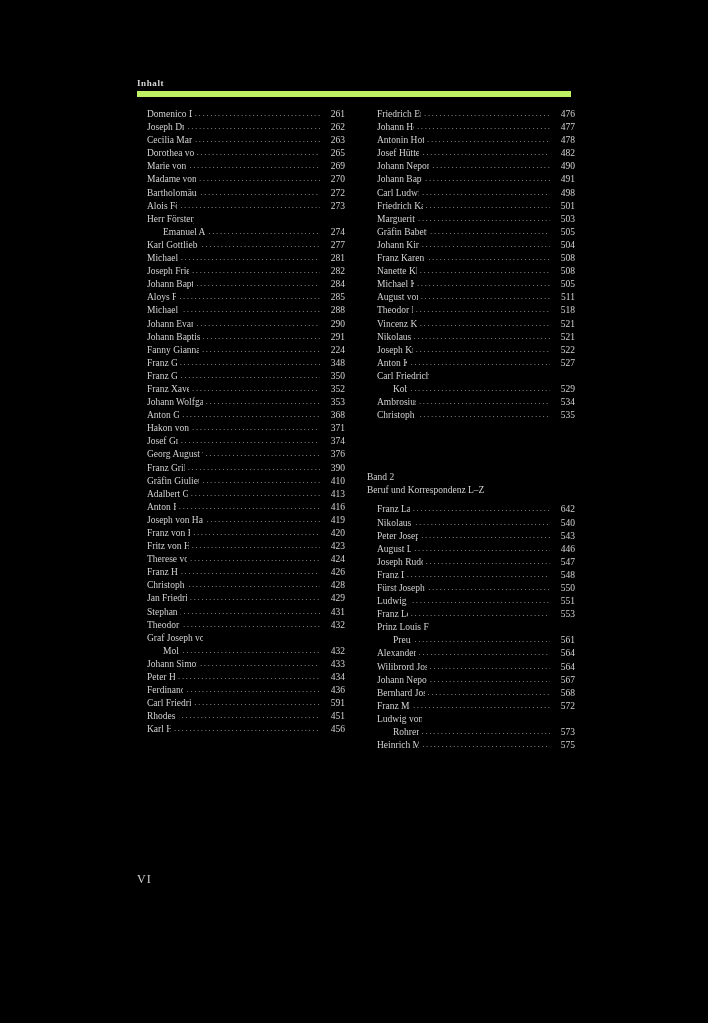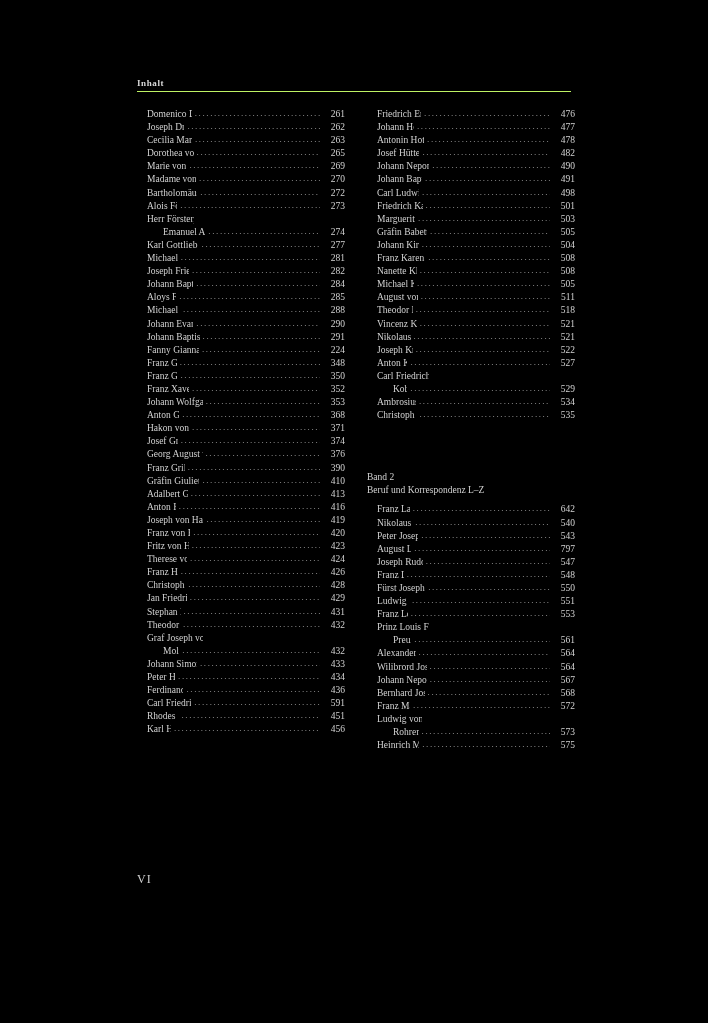--- a/index.html
+++ b/index.html
@@ -23,21 +23,21 @@
   .header {
     position: absolute;
     left: 137px;
     top: 78px;
     width: 434px;
     font-size: 9px;
     letter-spacing: 0.6px;
     color: #d8d8d8;
     font-weight: bold;
     padding-bottom: 3px;
-    border-bottom: 1px solid #bef264;
+    border-bottom: 6px solid #bef264;
   }
   .columns {
     position: absolute;
     left: 137px;
     top: 108px;
     width: 438px;
     display: flex;
     gap: 22px;
   }
   .col {
@@ -496,21 +496,21 @@
             <span class="pg">540</span>
           </div>
           <div class="entry">
             <span class="nm">Peter Joseph Lanné</span>
             <span class="dots">............................................................</span>
             <span class="pg">543</span>
           </div>
           <div class="entry">
             <span class="nm">August Lewald</span>
             <span class="dots">............................................................</span>
-            <span class="pg">797</span>
+            <span class="pg">446</span>
           </div>
           <div class="entry">
             <span class="nm">Joseph Rudolph Lewy</span>
             <span class="dots">............................................................</span>
             <span class="pg">547</span>
           </div>
           <div class="entry">
             <span class="nm">Franz Liszt</span>
             <span class="dots">............................................................</span>
             <span class="pg">548</span>

